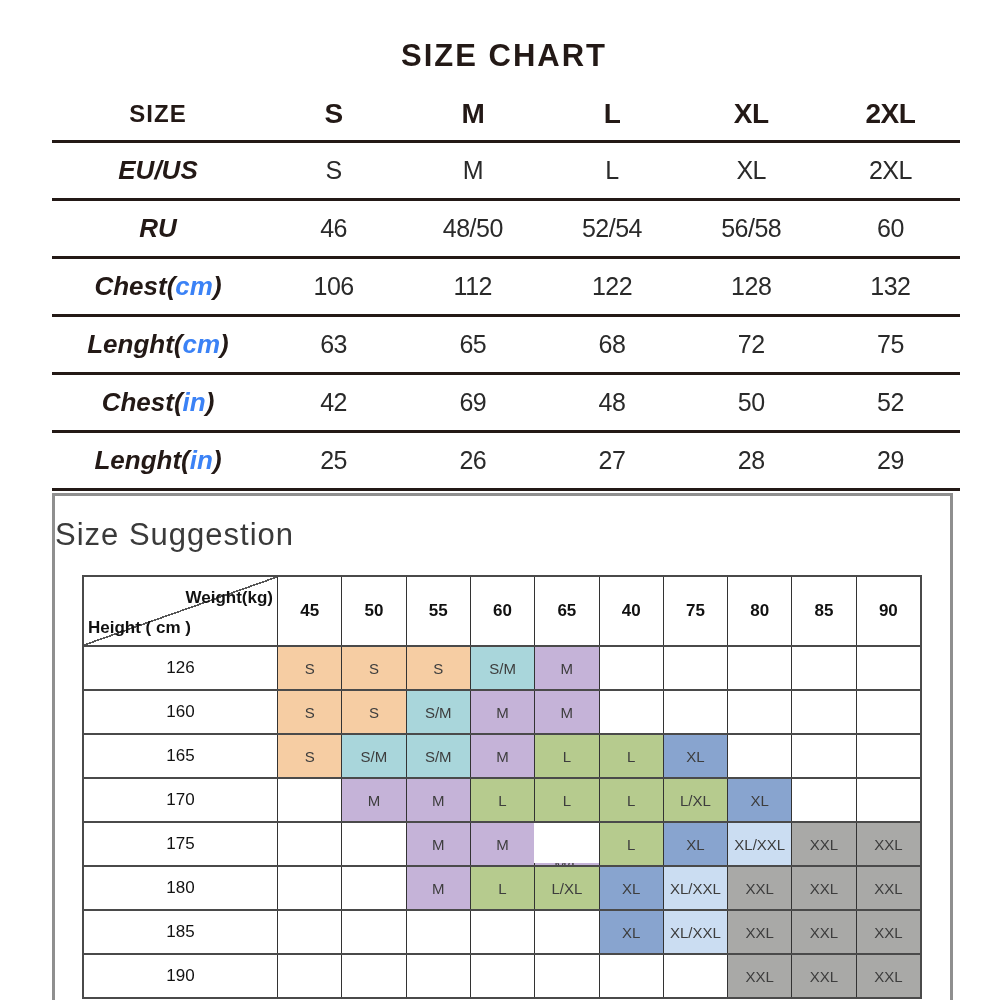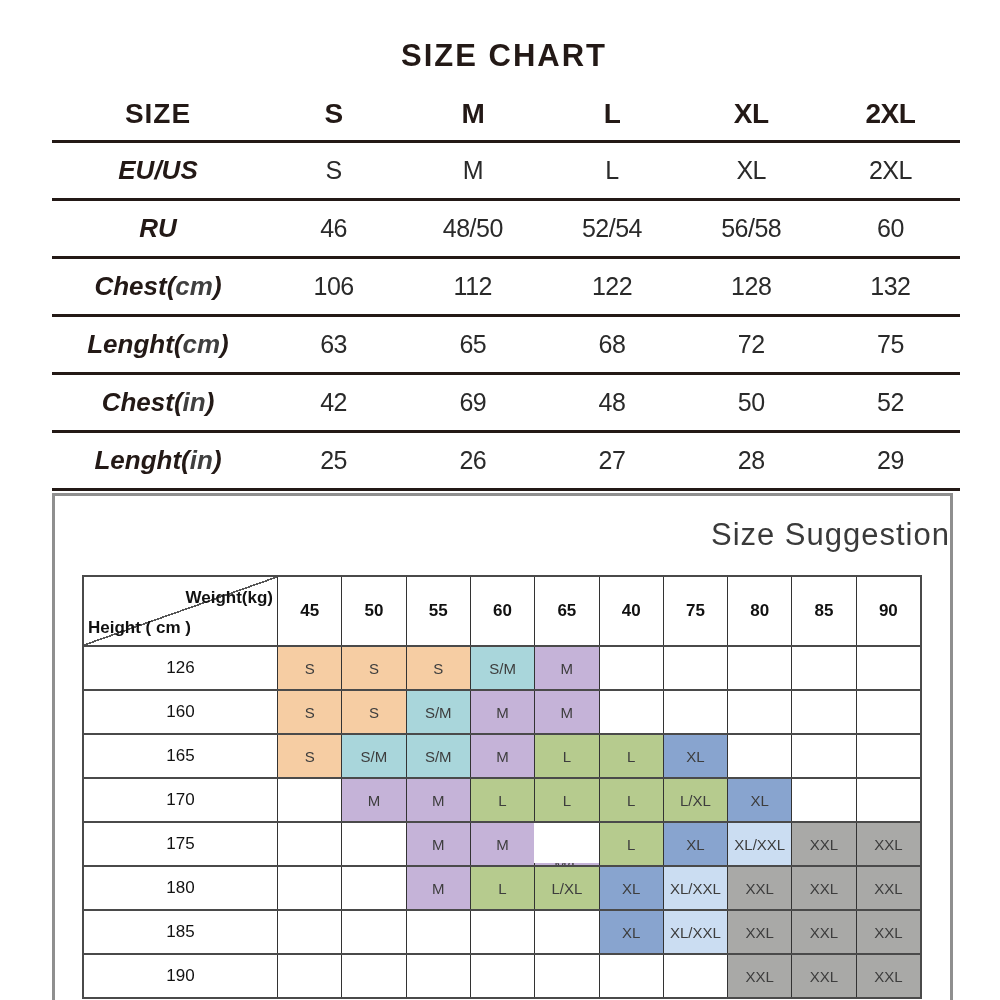--- a/index.html
+++ b/index.html
@@ -20,33 +20,33 @@
   .size-table { position:absolute; left:52px; top:88px; width:908px; }
   .t-row {
     display:grid; grid-template-columns:212px 1fr 1fr 1fr 1fr 1fr;
     align-items:center; height:55px; border-bottom:3px solid #231916;
   }
   .t-row.t-head { height:52px; }
   .t-label {
     text-align:center; font-weight:bold; font-style:italic; font-size:26px;
     color:#231916; white-space:nowrap;
   }
-  .t-head .t-label { font-style:normal; font-size:28px; letter-spacing:1px; }
+  .t-head .t-label { font-style:normal; font-size:24px; letter-spacing:1px; }
   .t-val { text-align:center; font-size:25px; color:#2a2a2a; letter-spacing:-0.5px; }
   .t-head .t-val { font-weight:bold; font-size:28px; color:#231916; }
-  .red-part { color:#404040; }
+  .red-part { color:#3b82f6; }
 
   
   .suggestion-box {
     position:absolute; left:52px; top:493px; width:901px; height:520px;
     box-sizing:border-box; border:3px solid #8f8f8f; border-bottom:none;
     background:#ffffff;
   }
   .sg-title {
-    margin-top:21px; text-align:right; font-size:31px; font-weight:400;
+    margin-top:21px; text-align:left; font-size:31px; font-weight:400;
     color:#3a3a3a; letter-spacing:1px;
   }
 
   
   .matrix {
     position:absolute; left:27px; top:79px; width:840px;
     box-sizing:border-box; border:2px solid #4a4a4a; background:#fff;
   }
   .m-row {
     display:grid; grid-template-columns:193px repeat(10,1fr);

